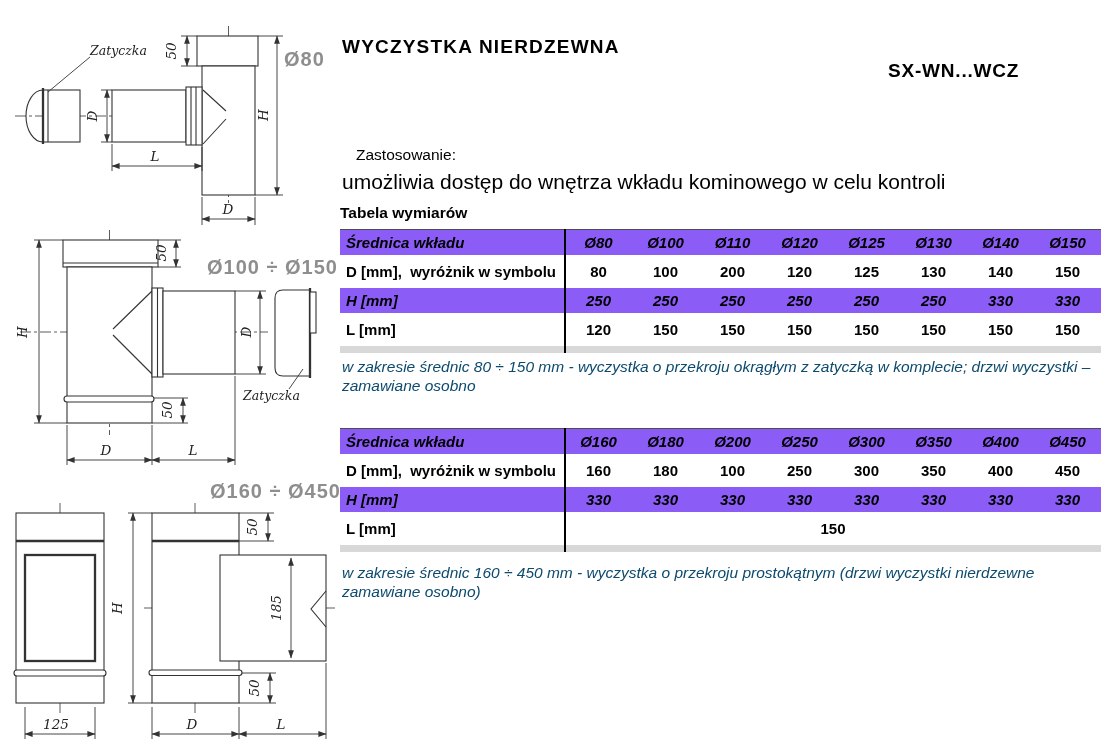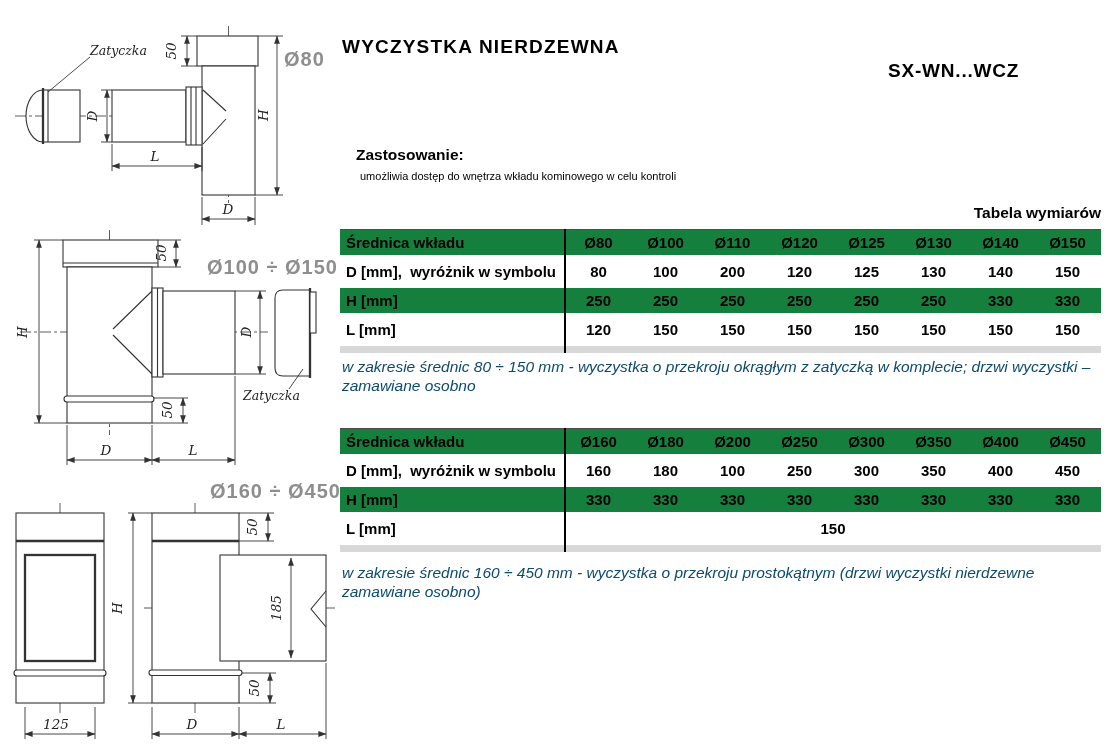--- a/index.html
+++ b/index.html
@@ -6,31 +6,31 @@
   body{
     width:1117px;height:754px;position:relative;overflow:hidden;
     background:#ffffff;color:#000;
     font-family:"Liberation Sans",sans-serif;
   }
   .abs{position:absolute;}
 
   
   .page-title{left:342px;top:36px;font-size:19px;font-weight:bold;letter-spacing:1.2px;}
   .product-code{left:888px;top:60px;font-size:19px;font-weight:bold;letter-spacing:0.8px;}
-  .app-label{left:356px;top:146px;font-size:15.5px;font-weight:bold;}
-  .app-desc{left:342px;top:170px;font-size:11px;margin-left:18px;}
-  .table-title{left:340px;top:204px;width:761px;text-align:right;font-size:15.5px;font-weight:bold;}
+  .app-label{left:356px;top:146px;font-size:15.5px;font-weight:normal;}
+  .app-desc{left:342px;top:170px;font-size:21px;}
+  .table-title{left:340px;top:204px;width:761px;text-align:left;font-size:15.5px;font-weight:bold;}
 
   
   .tbl{position:absolute;left:340px;width:761px;font-size:15px;font-weight:bold;}
   .vdiv{position:absolute;left:224px;top:0;width:2px;height:100%;background:#000;}
   .trow{display:flex;margin-bottom:4px;}
   .trow.hdr{border-top:1px solid #4d4d4d;}
   .cell{height:25px;display:flex;align-items:center;}
-  .gray .cell{background:#15803d;}
+  .gray .cell{background:#8b5cf6;font-style:italic;}
   .lbl{width:225px;padding-left:6px;box-sizing:border-box;white-space:pre;}
   .val{width:67px;justify-content:center;}
   .merged{width:536px;justify-content:center;}
   .strip{height:7px;background:#d8d8d8;}
 
   .note{position:absolute;left:342px;width:766px;font-size:15.5px;font-style:italic;line-height:1.2;color:#0c4a6e;}
   .note1{top:358px;}
   .note2{top:564px;}
 
   

